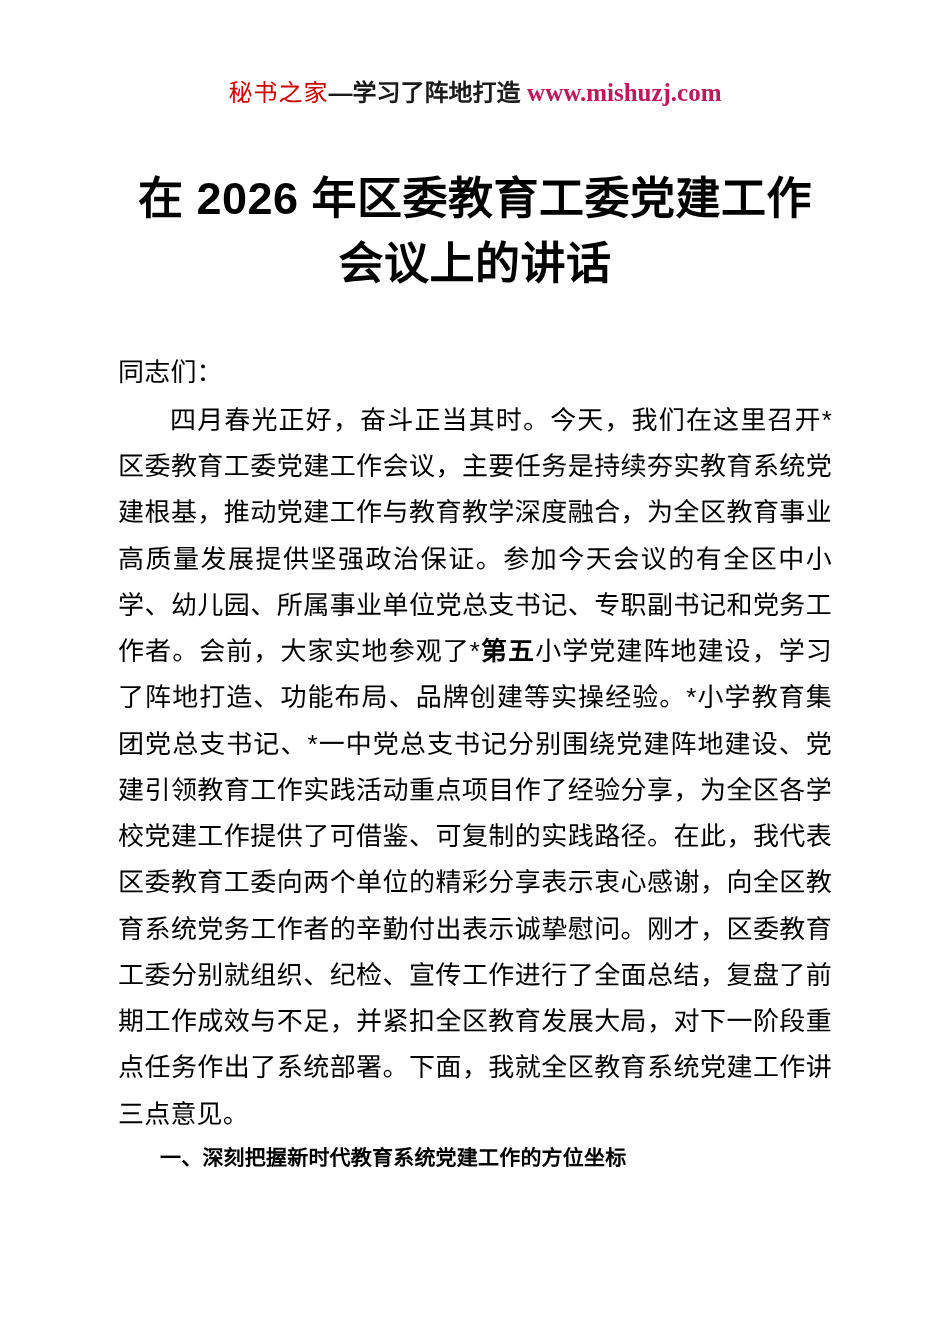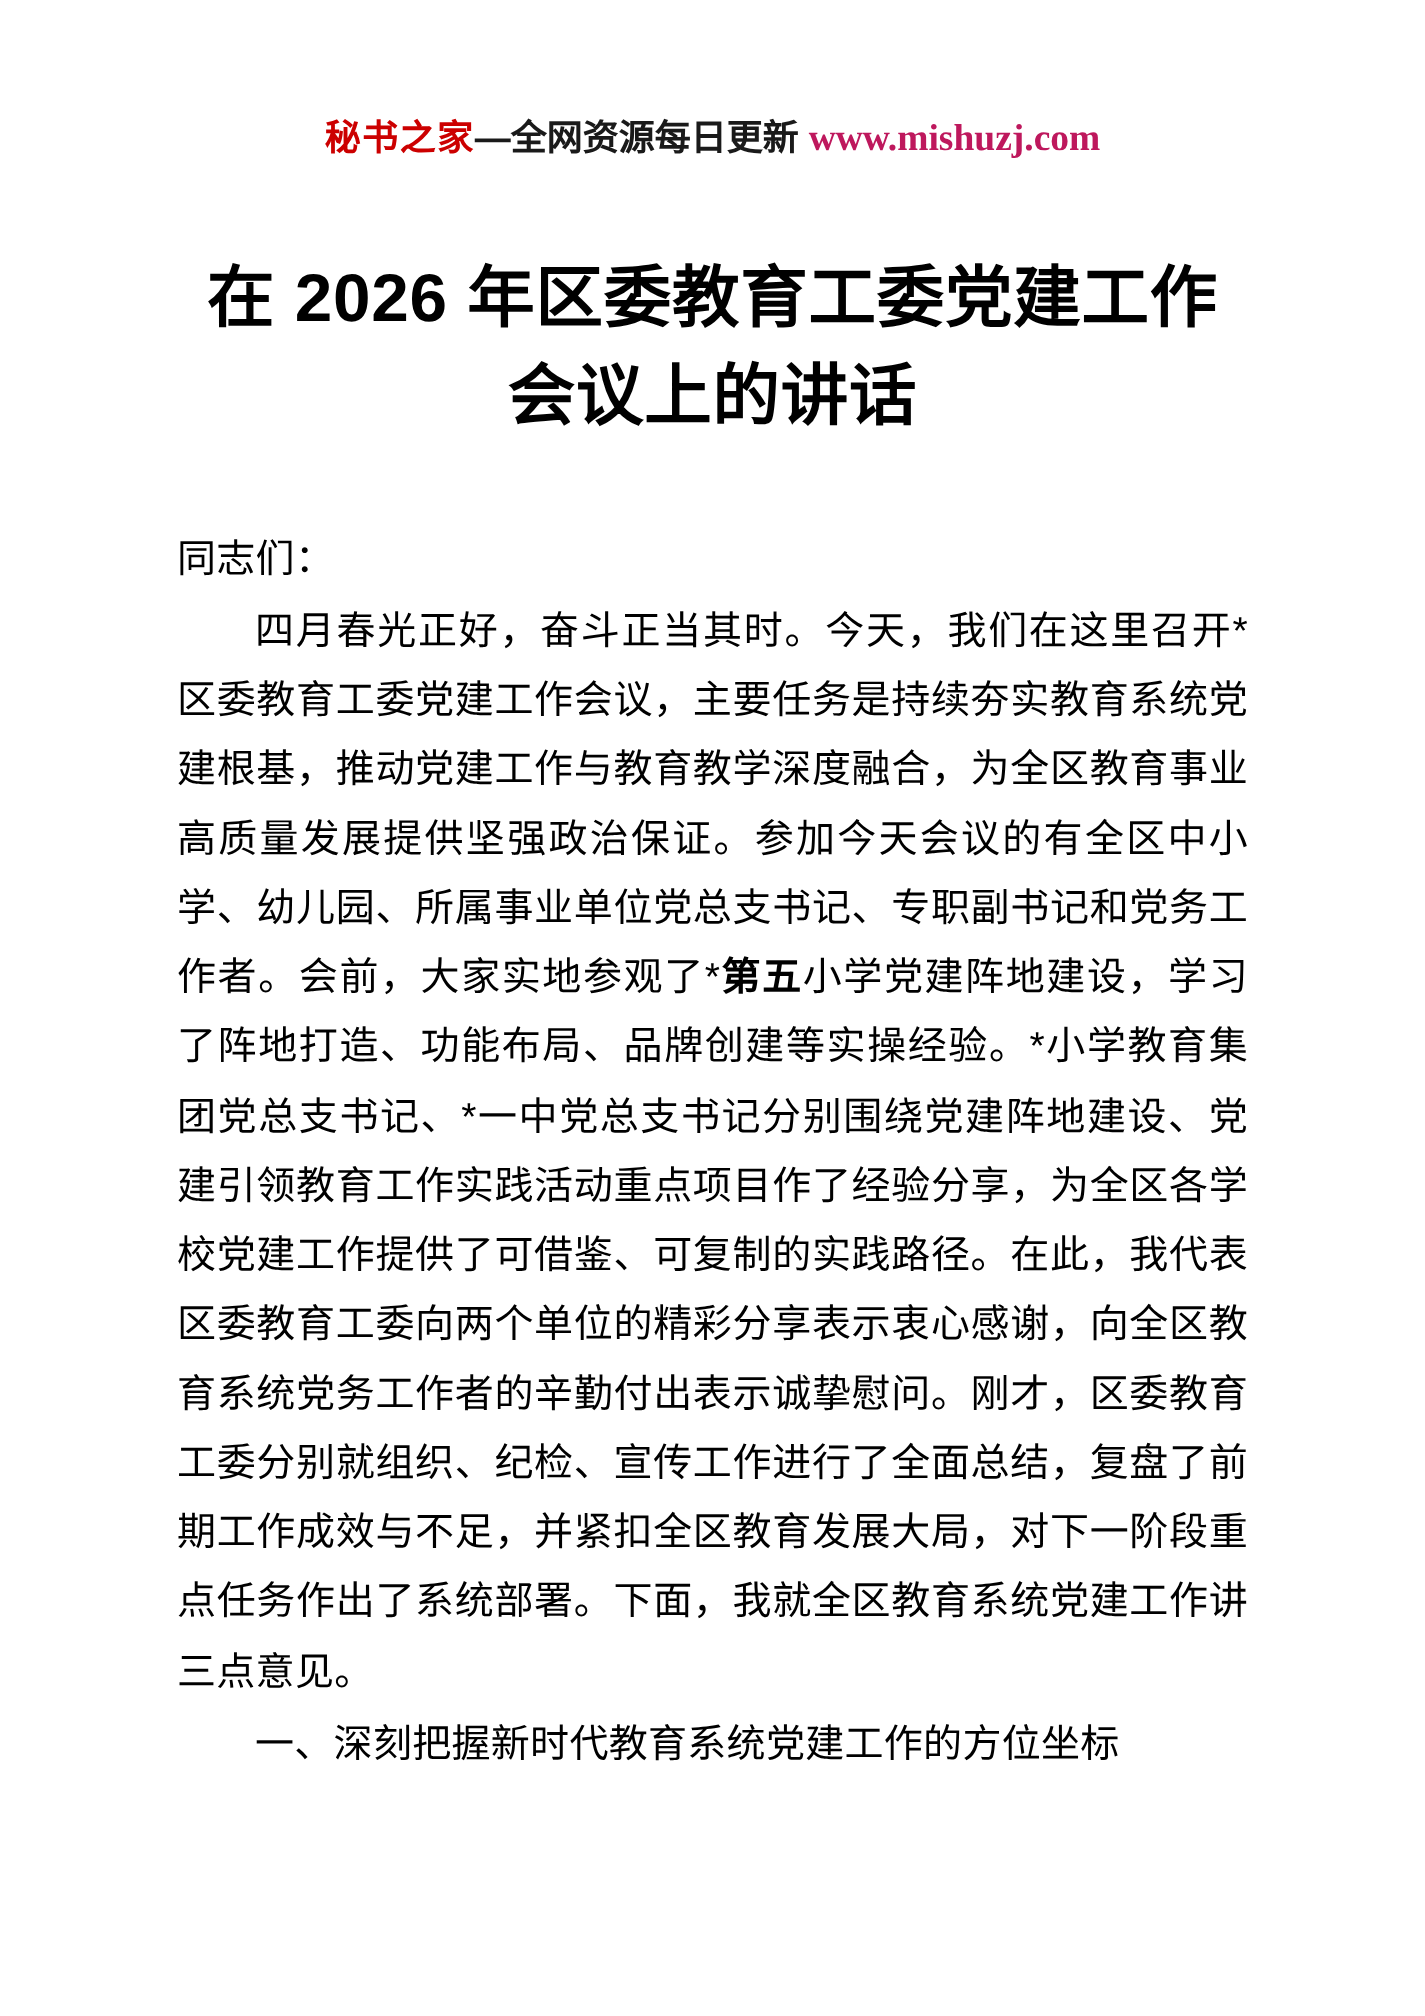--- a/index.html
+++ b/index.html
@@ -26,21 +26,21 @@
   .banner {
     margin-top: 78px;
     text-align: center;
     white-space: nowrap;
     font-size: 24px;
     line-height: 1.2;
     font-weight: bold;
   }
   .banner .brand {
     color: #cc0000;
-    font-weight: bold;
+    font-weight: normal;
     letter-spacing: 1px;
   }
   .banner .tagline {
     color: #1a1a1a;
     font-weight: bold;
   }
   .banner .url {
     color: #be185d;
     font-weight: bold;
     font-family: "Liberation Serif", "DejaVu Serif", serif;
@@ -72,32 +72,32 @@
   }
   .indent2 {
     text-indent: 2em;
   }
   .bold-inline {
     font-weight: bold;
   }
   .section-heading {
     margin-top: 14px;
     text-indent: 2em;
-    font-weight: normal;
-    font-size: 26px;
+    font-weight: bold;
+    font-size: 21px;
     line-height: 1.78;
   }
 </style>
 </head>
 <body>
 
 <div class="page">
 
   <div class="banner">
-    <span class="brand">秘书之家</span><span class="tagline">—全网资源每日更新</span> <span class="url">www.mishuzj.com</span>
+    <span class="brand">秘书之家</span><span class="tagline">—学习了阵地打造</span> <span class="url">www.mishuzj.com</span>
   </div>
 
   <h1 class="doc-title">在 2026 年区委教育工委党建工作会议上的讲话</h1>
 
   <div class="body-text">
     <p class="salutation">同志们：</p>
     <p class="indent2"><span>四月春光正好，奋斗正当其时。今天，我们在这里召开*区委教育工委党建工作会议，主要任务是持续夯实教育系统党建根基，推动党建工作与教育教学深度融合，为全区教育事业高质量发展提供坚强政治保证。参加今天会议的有全区中小学、幼儿园、所属事业单位党总支书记、专职副书记和党务工作者。会前，大家实地参观了*</span><span class="bold-inline">第五</span><span>小学党建阵地建设，学习了阵地打造、功能布局、品牌创建等实操经验。*小学教育集团党总支书记、*一中党总支书记分别围绕党建阵地建设、党建引领教育工作实践活动重点项目作了经验分享，为全区各学校党建工作提供了可借鉴、可复制的实践路径。在此，我代表区委教育工委向两个单位的精彩分享表示衷心感谢，向全区教育系统党务工作者的辛勤付出表示诚挚慰问。刚才，区委教育工委分别就组织、纪检、宣传工作进行了全面总结，复盘了前期工作成效与不足，并紧扣全区教育发展大局，对下一阶段重点任务作出了系统部署。下面，我就全区教育系统党建工作讲三点意见。</span></p>
     <p class="section-heading">一、深刻把握新时代教育系统党建工作的方位坐标</p>
   </div>
 

